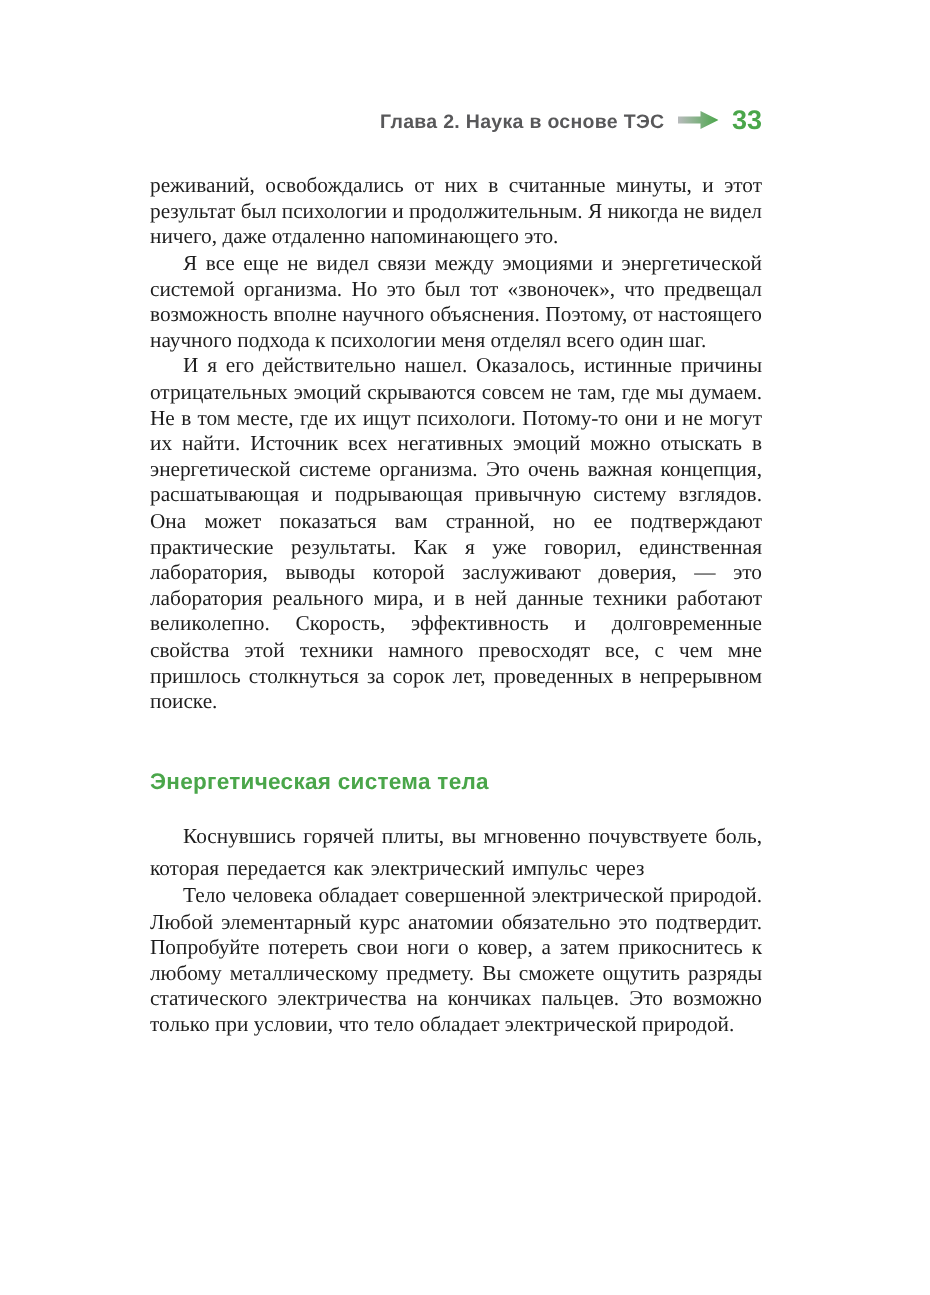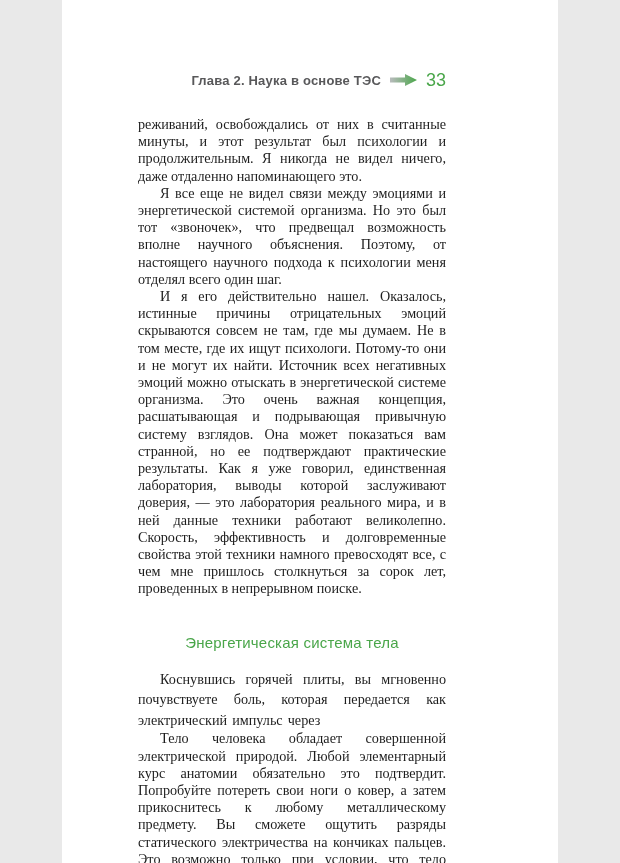--- a/index.html
+++ b/index.html
@@ -3,26 +3,26 @@
 <meta charset="utf-8">
 <style>
   html, body {
     margin: 0;
     padding: 0;
     background: #e9e9e9;
     font-family: "Liberation Serif", serif;
   }
   .page {
     position: relative;
-    width: 496px;
+    width: 620px;
     height: 863px;
     margin: 0 auto;
     background: #ffffff;
     box-sizing: border-box;
-    padding: 70px 112px 0 76px;
+    padding: 70px 112px 0 100px;
     overflow: hidden;
   }
   
   .running-header {
     display: flex;
     align-items: center;
     justify-content: flex-end;
     gap: 9px;
     margin-bottom: 26px;
     min-height: 20px;
@@ -35,21 +35,21 @@
     letter-spacing: 0.2px;
     white-space: nowrap;
   }
   .arrow-icon {
     display: inline-flex;
     align-items: center;
     line-height: 0;
   }
   .page-number {
     font-family: "Liberation Sans", sans-serif;
-    font-weight: normal;
+    font-weight: bold;
     font-size: 18px;
     color: var(--accent, #4aa64a);
     line-height: 1;
   }
   
   .page-body {
     font-family: "Liberation Serif", serif;
     font-size: 14.2px;
     line-height: 17.2px;
     color: #1d1d1d;
@@ -61,24 +61,24 @@
   }
   .para.no-indent {
     text-indent: 0;
   }
   .para.loose {
     line-height: 20.5px;
     word-spacing: 1.5px;
   }
   .section-heading {
     font-family: "Liberation Sans", sans-serif;
-    font-weight: normal;
+    font-weight: bold;
     font-size: 15px;
     color: var(--accent, #4aa64a);
-    text-align: center;
+    text-align: left;
     margin: 36px 0 18px 0;
     letter-spacing: 0.2px;
   }
 </style>
 </head>
 <body>
 
 <div class="page">
 
   <header class="running-header">

